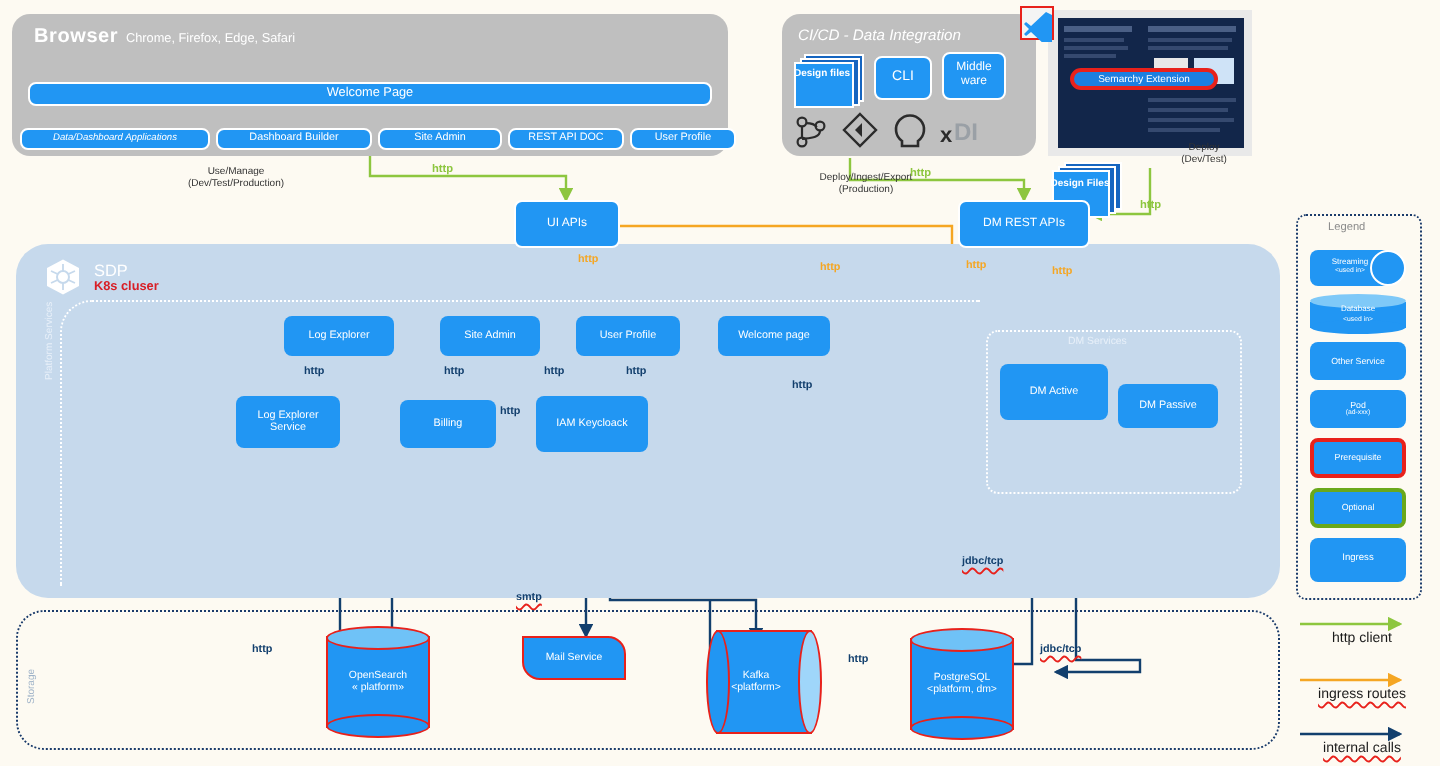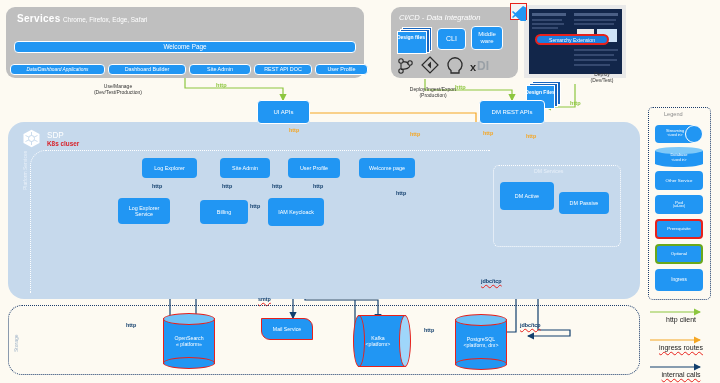--- a/index.html
+++ b/index.html
@@ -134,21 +134,21 @@
     <path d="M247,228 L247,290 L196,290 L196,320" stroke="#123f6d" marker-end="url(#ab)"></path>
     <path d="M305,228 L305,300 L378,300 L378,320" stroke="#123f6d" marker-end="url(#ab)"></path>
     <path d="M390,178 L390,296 L293,296 L293,318" stroke="#123f6d" marker-end="url(#ab)"></path>
     <path d="M516,232 L516,332 L492,332" stroke="#123f6d" marker-end="url(#ab)"></path>
     <path d="M538,232 L538,330 L570,330 L570,336 L528,336" stroke="#123f6d" marker-end="url(#ab)"></path>
     <path d="M355,300 L355,336 L400,336" stroke="#123f6d" marker-end="url(#ab)"></path>
   </g>
 </svg>
 
 <div class="abs" id="browser-panel"></div>
-<div class="abs" id="browser-title">Services</div>
+<div class="abs" id="browser-title">Browser</div>
 <div class="abs" id="browser-sub">Chrome, Firefox, Edge, Safari</div>
 <div class="abs node white-border" id="welcome-page" style="font-size:6.4px;">Welcome Page</div>
 
 <div class="abs node white-border browser-btn" style="left:10px;width:95px;font-style:italic;font-size:4.8px;">Data/Dashboard Applications</div>
 <div class="abs node white-border browser-btn" style="left:108px;width:78px;">Dashboard Builder</div>
 <div class="abs node white-border browser-btn" style="left:189px;width:62px;">Site Admin</div>
 <div class="abs node white-border browser-btn" style="left:254px;width:58px;">REST API DOC</div>
 <div class="abs node white-border browser-btn" style="left:315px;width:53px;">User Profile</div>
 
 <div class="abs" id="cicd-panel"></div>

